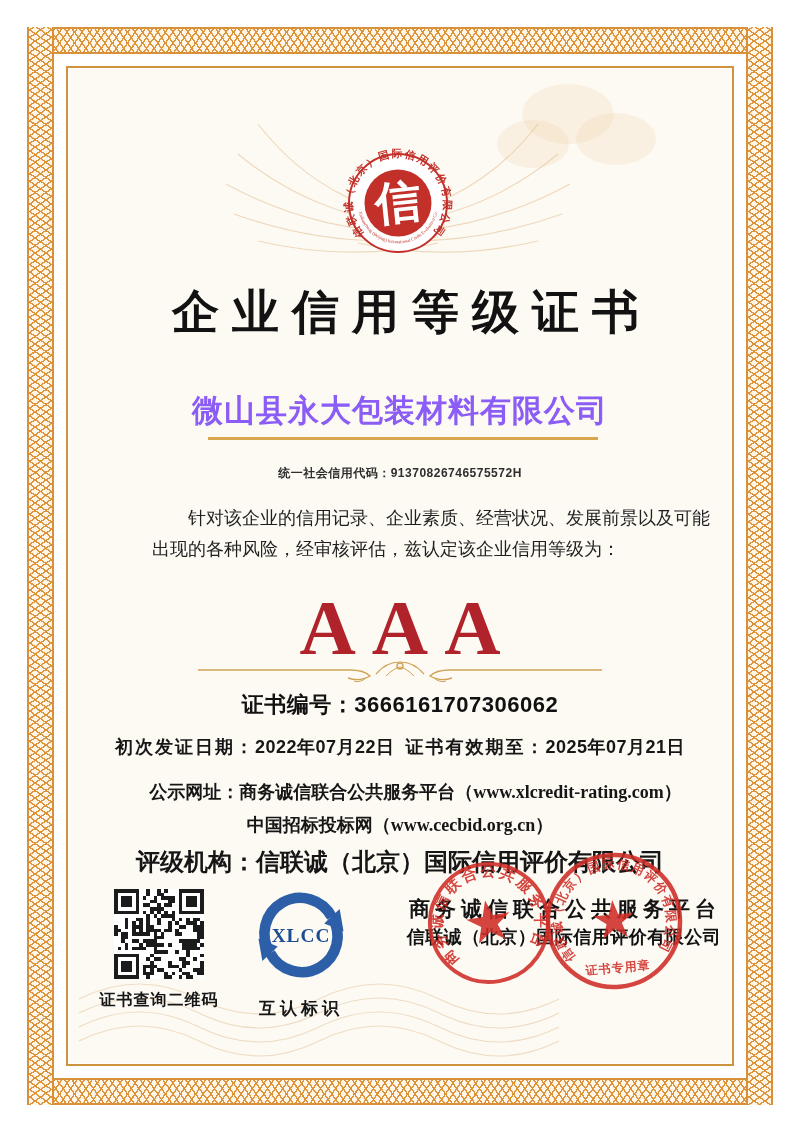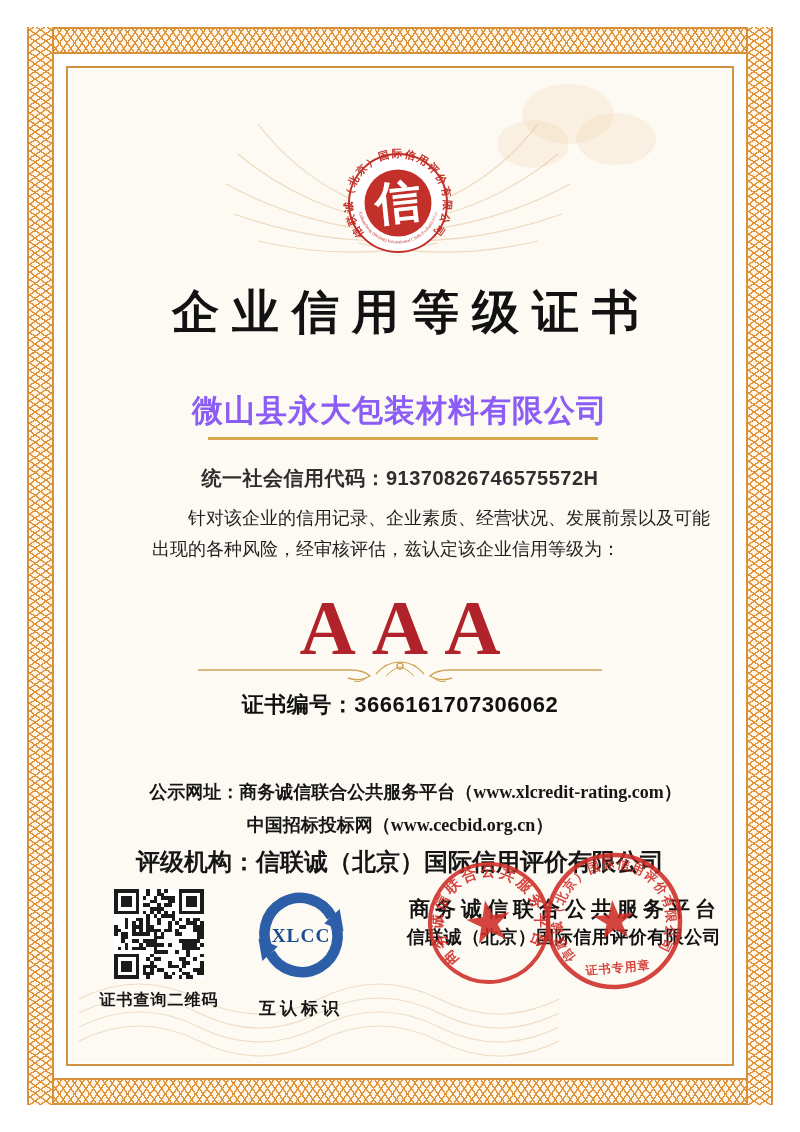--- a/index.html
+++ b/index.html
@@ -28,21 +28,21 @@
   
   .blob{position:absolute;pointer-events:none;}
   
   .abs{position:absolute;left:0;right:0;}
   .center{text-align:center;}
   .logo-wrap{position:absolute;left:264px;top:69px;width:130px;height:130px;}
   .title{top:212px;font-size:47px;font-weight:700;letter-spacing:13px;padding-left:24px;color:#121212;text-align:center;}
   .company{top:321px;font-size:31px;font-weight:700;letter-spacing:1px;
            font-family:"Liberation Sans","DejaVu Sans",sans-serif;color:#8b5cf6;}
   .company-underline{position:absolute;left:139px;top:368px;width:390px;height:3px;background:#d8a74e;}
-  .code-line{top:396px;font-size:20px;font-weight:600;letter-spacing:.5px;color:#2e2e2e;
+  .code-line{top:396px;font-size:12px;font-weight:600;letter-spacing:.5px;color:#2e2e2e;
              font-family:"Liberation Sans","DejaVu Sans",sans-serif;}
   .statement{position:absolute;left:83px;top:434px;width:566px;font-size:18px;line-height:31px;color:#1f1f1f;}
   .statement .s1{text-indent:2em;}
   .rating{top:519px;font-size:78px;line-height:80px;font-weight:700;letter-spacing:16px;padding-left:16px;color:#b0232a;}
   .flourish{position:absolute;left:121px;top:589px;}
   .cert-no{top:621px;font-size:22px;font-weight:700;color:#111;
            font-family:"Liberation Sans","DejaVu Sans",sans-serif;letter-spacing:.5px;}
   .dates-row{position:absolute;left:0;right:0;top:666px;display:flex;justify-content:space-between;padding:0 46px;}
   .date-item{font-size:18px;}
   .date-label{letter-spacing:2px;font-weight:600;}
@@ -148,20 +148,26 @@
         <circle cx="210" cy="8" r="3"></circle>
         <path d="M176,20 q-6,5 -12,3 M244,20 q6,5 12,3" stroke-width="1"></path>
       </g>
     </svg>
 
     <div class="abs center cert-no">
       <span>证书编号：</span><span>3666161707306062</span>
     </div>
 
     <div class="dates-row">
+      <div class="date-item">
+        <span class="date-label">初次发证日期：</span><span class="date-value">2022年07月22日</span>
+      </div>
+      <div class="date-item">
+        <span class="date-label">证书有效期至：</span><span class="date-value">2025年07月21日</span>
+      </div>
     </div>
 
     <div class="abs center site1">
       <span>公示网址：</span><span>商务诚信联合公共服务平台（www.xlcredit-rating.com）</span>
     </div>
     <div class="abs center site2">中国招标投标网（www.cecbid.org.cn）</div>
     <div class="abs center agency">
       <span>评级机构：</span><span>信联诚（北京）国际信用评价有限公司</span>
     </div>
 

